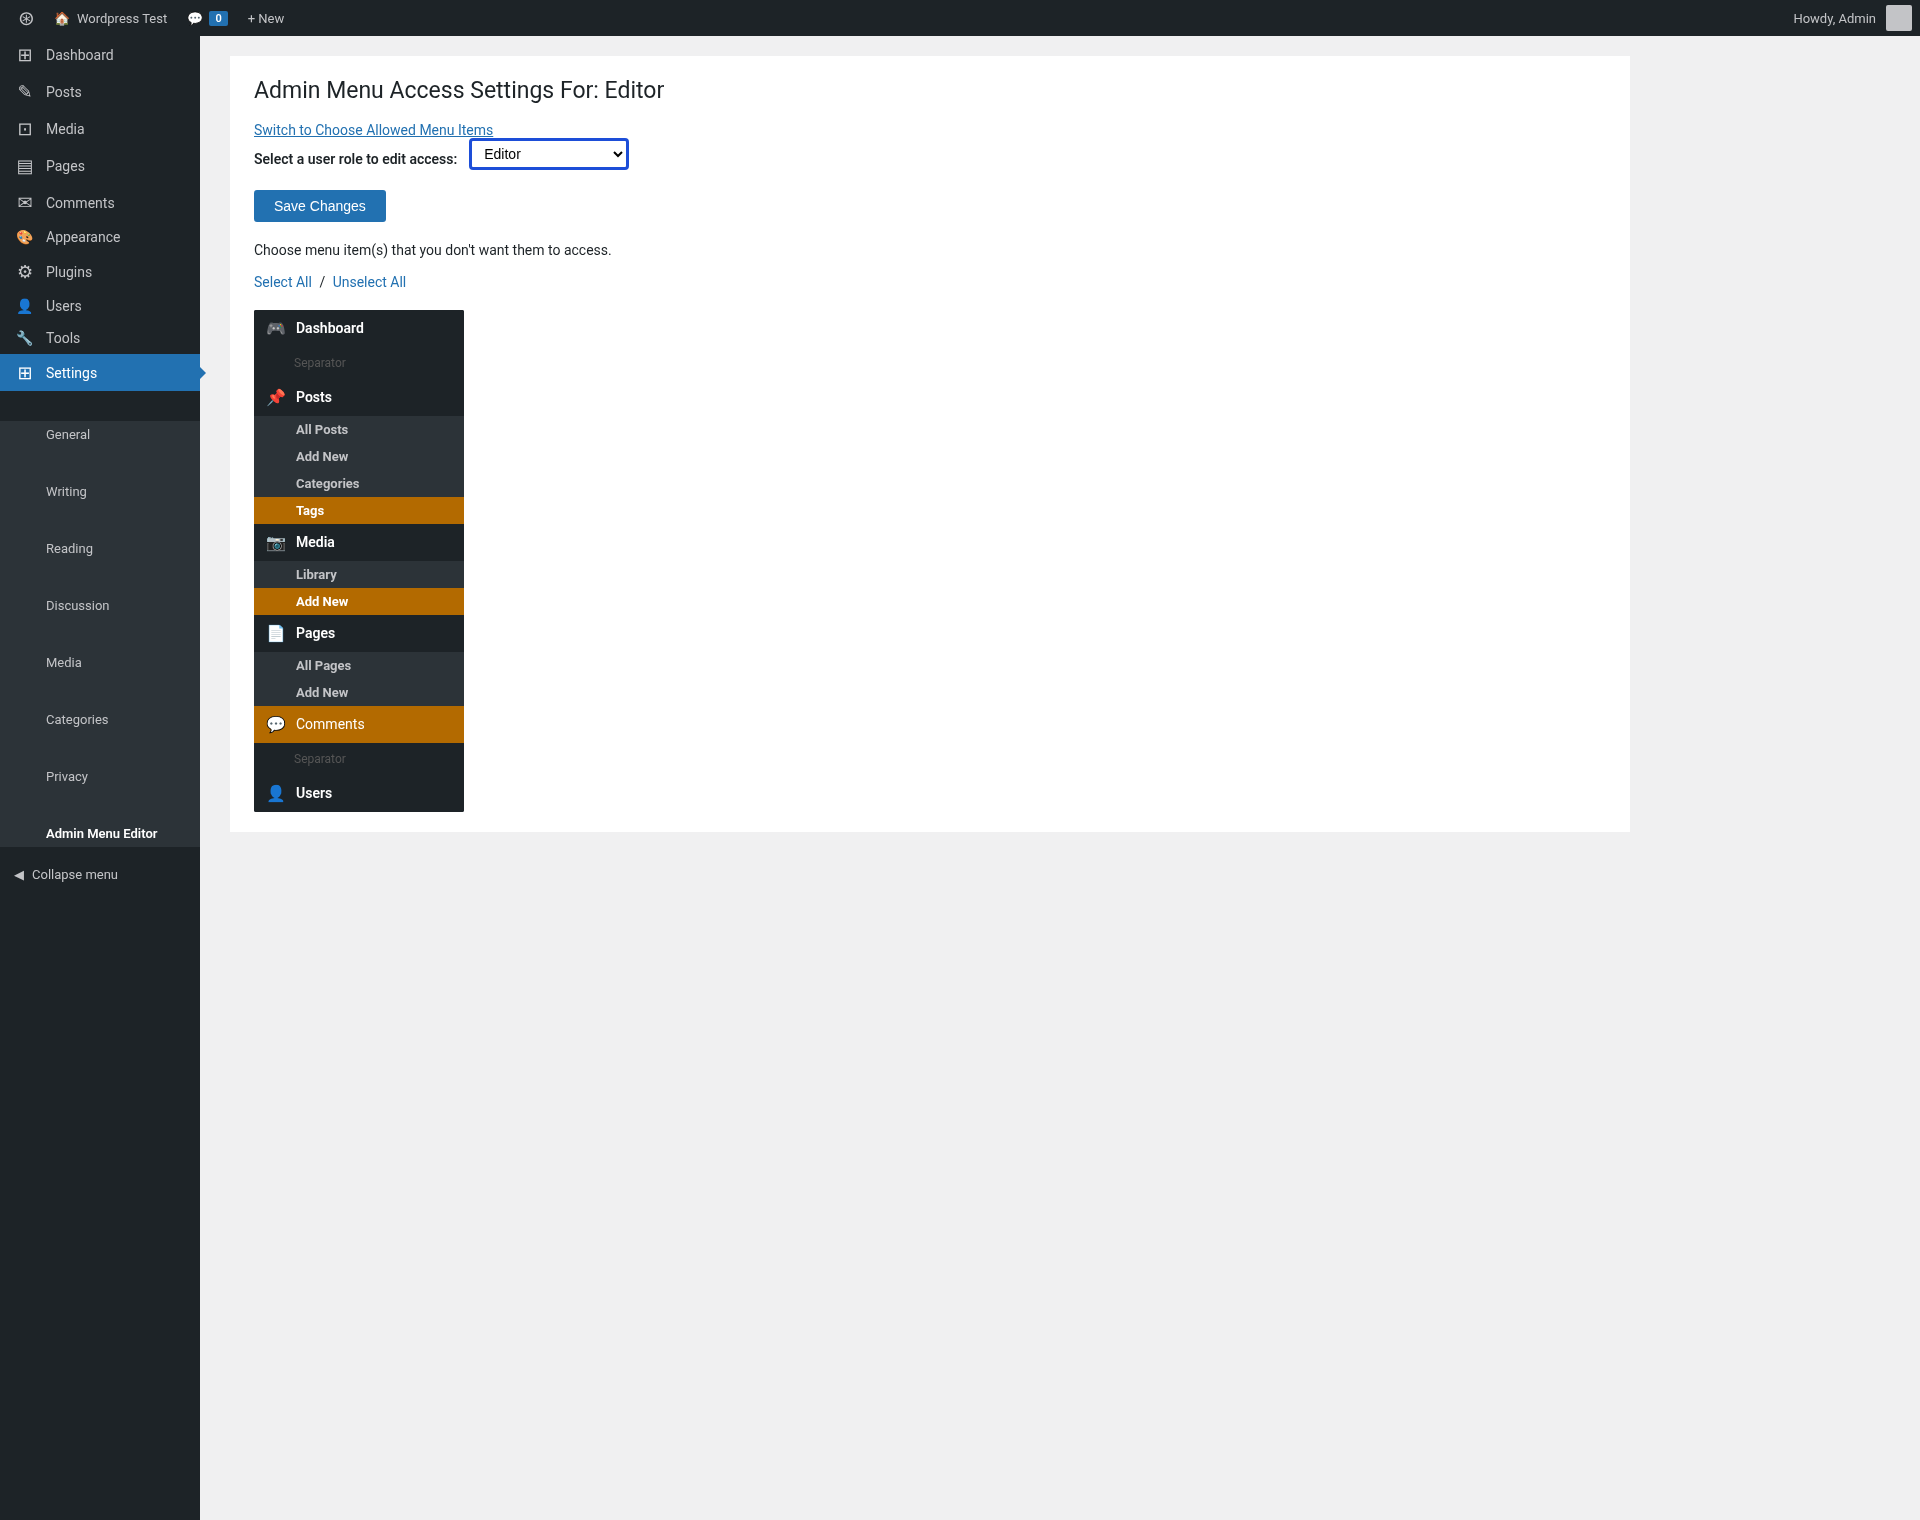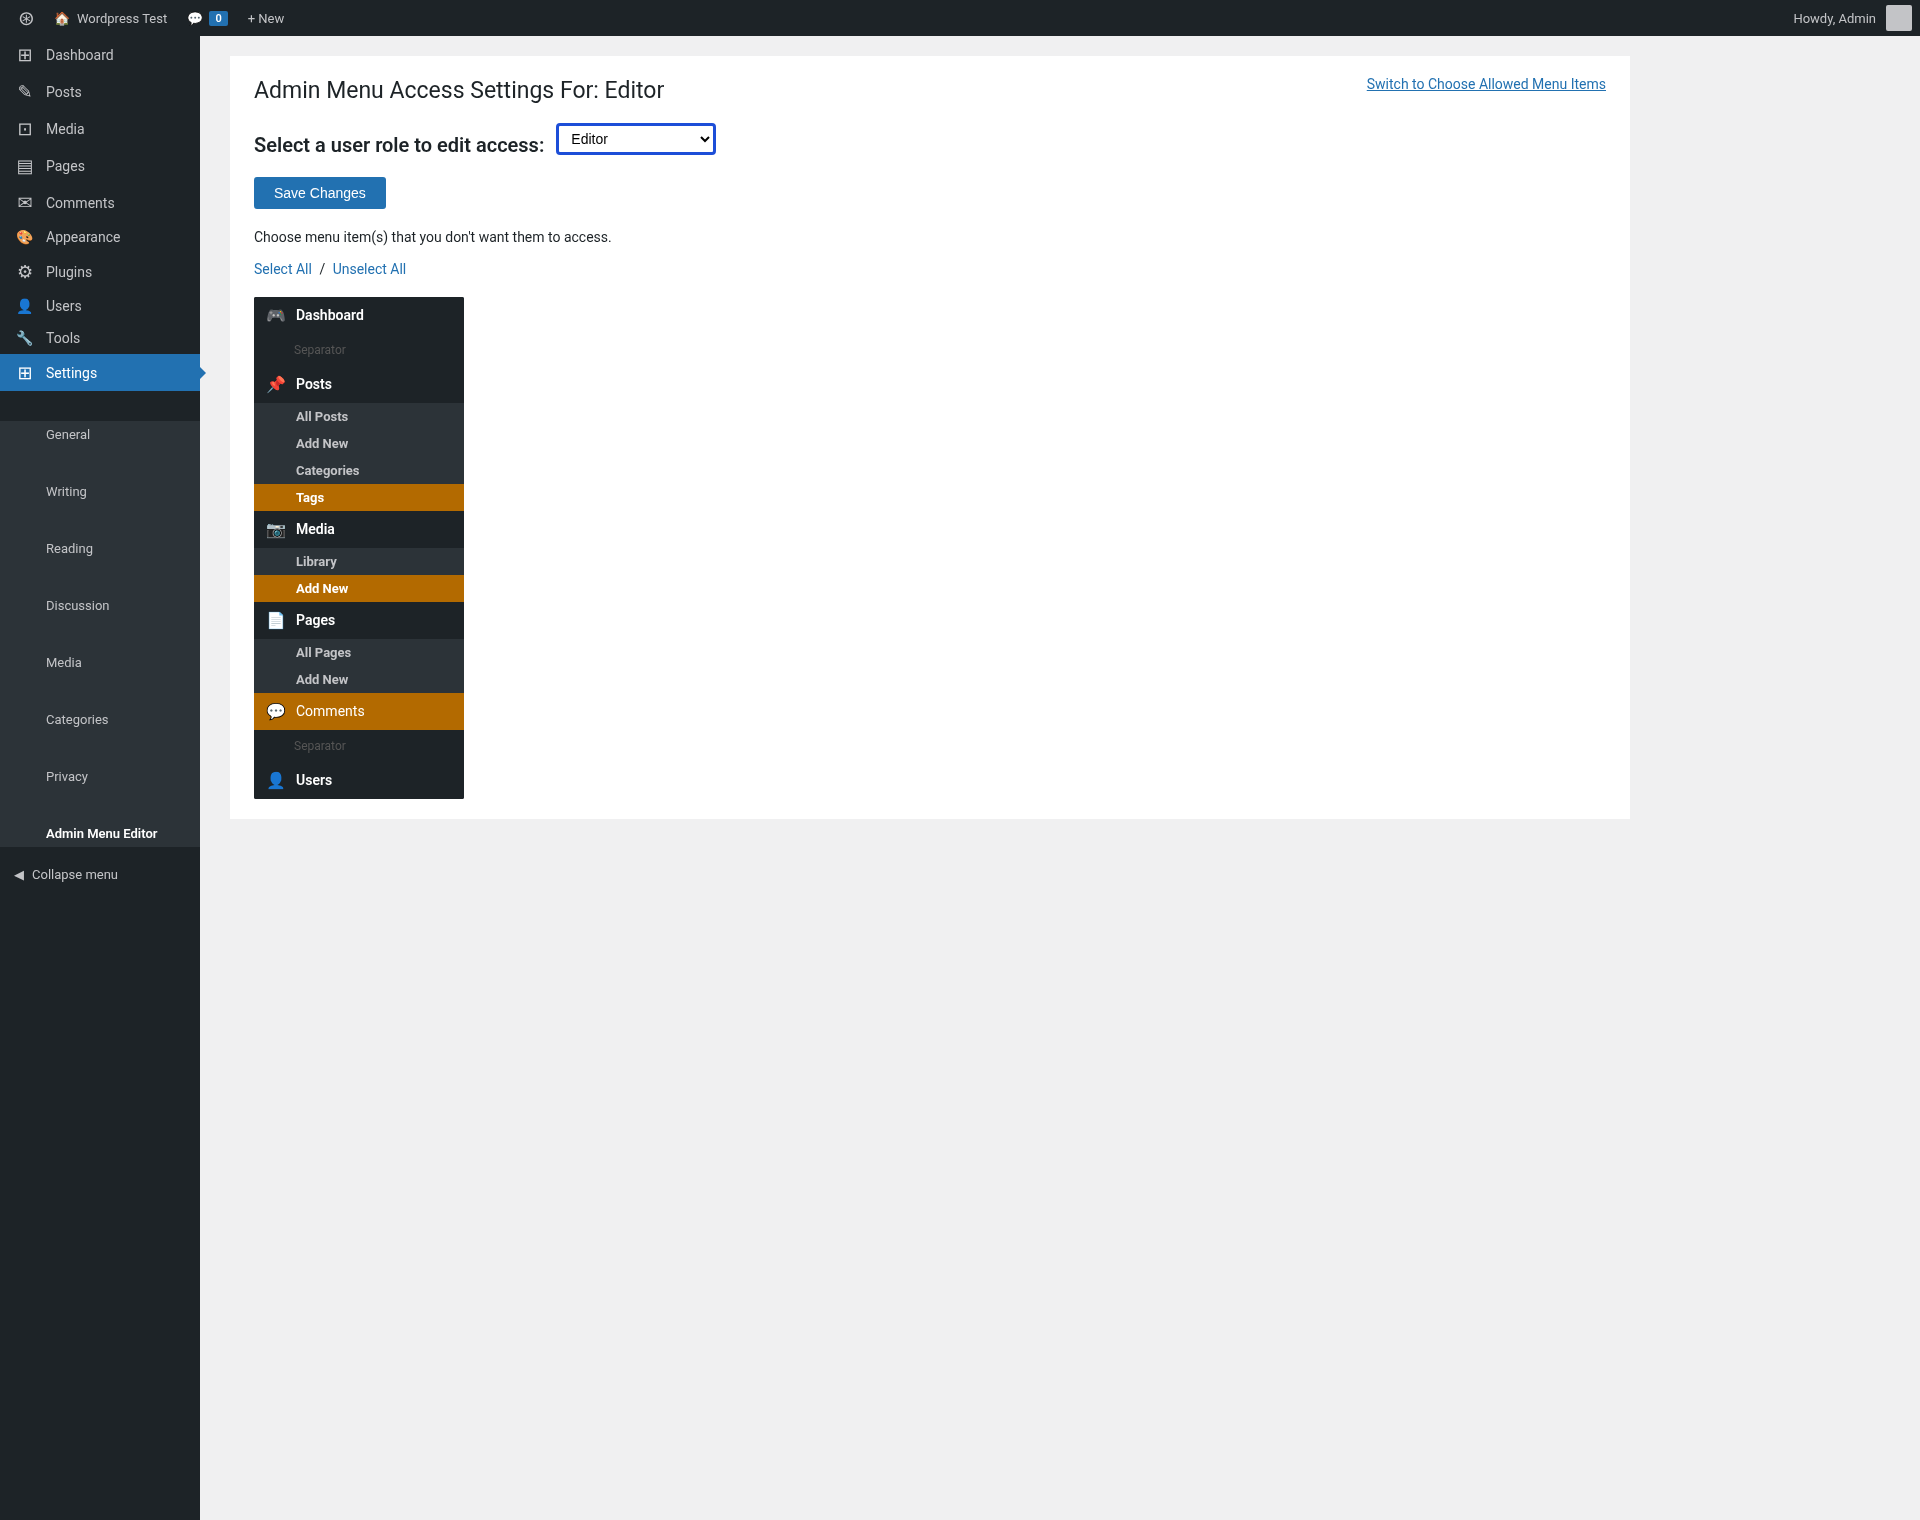--- a/index.html
+++ b/index.html
@@ -73,25 +73,25 @@
     
     #wpcontent {
       flex: 1; padding: 20px 30px; background: #f0f0f1;
     }
     .wrap { background: #fff; padding: 20px 24px; max-width: 1400px; }
 
     h1.page-title {
       font-size: 23px; font-weight: 400; color: #1d2327; margin-bottom: 16px; line-height: 1.3;
     }
 
-    .top-bar { display: flex; justify-content: space-between; align-items: flex-start; }
+    .top-bar { display: flex; justify-content: space-between; align-items: flex-start; flex-direction: column; }
     .switch-link { color: #2271b1; text-decoration: underline; cursor: pointer; font-size: 14px; white-space: nowrap; text-align: center; }
 
     .role-select-row { display: flex; align-items: center; gap: 12px; margin-bottom: 20px; }
-    .role-select-label { font-size: 20px; color: #1d2327; font-weight: 600; margin-top: 11px; }
+    .role-select-label { font-size: 14px; color: #1d2327; font-weight: 600; margin-top: 11px; }
     .role-select {
       appearance: auto; border: 3px solid #1d4ed8; border-radius: 4px;
       padding: 4px 8px; font-size: 14px; background: #fff; min-width: 160px; cursor: pointer;
     }
 
     .save-btn {
       background: #2271b1; color: #fff; border: none; border-radius: 3px;
       padding: 8px 20px; font-size: 14px; cursor: pointer; margin-bottom: 20px; font-weight: 400;
     }
 

